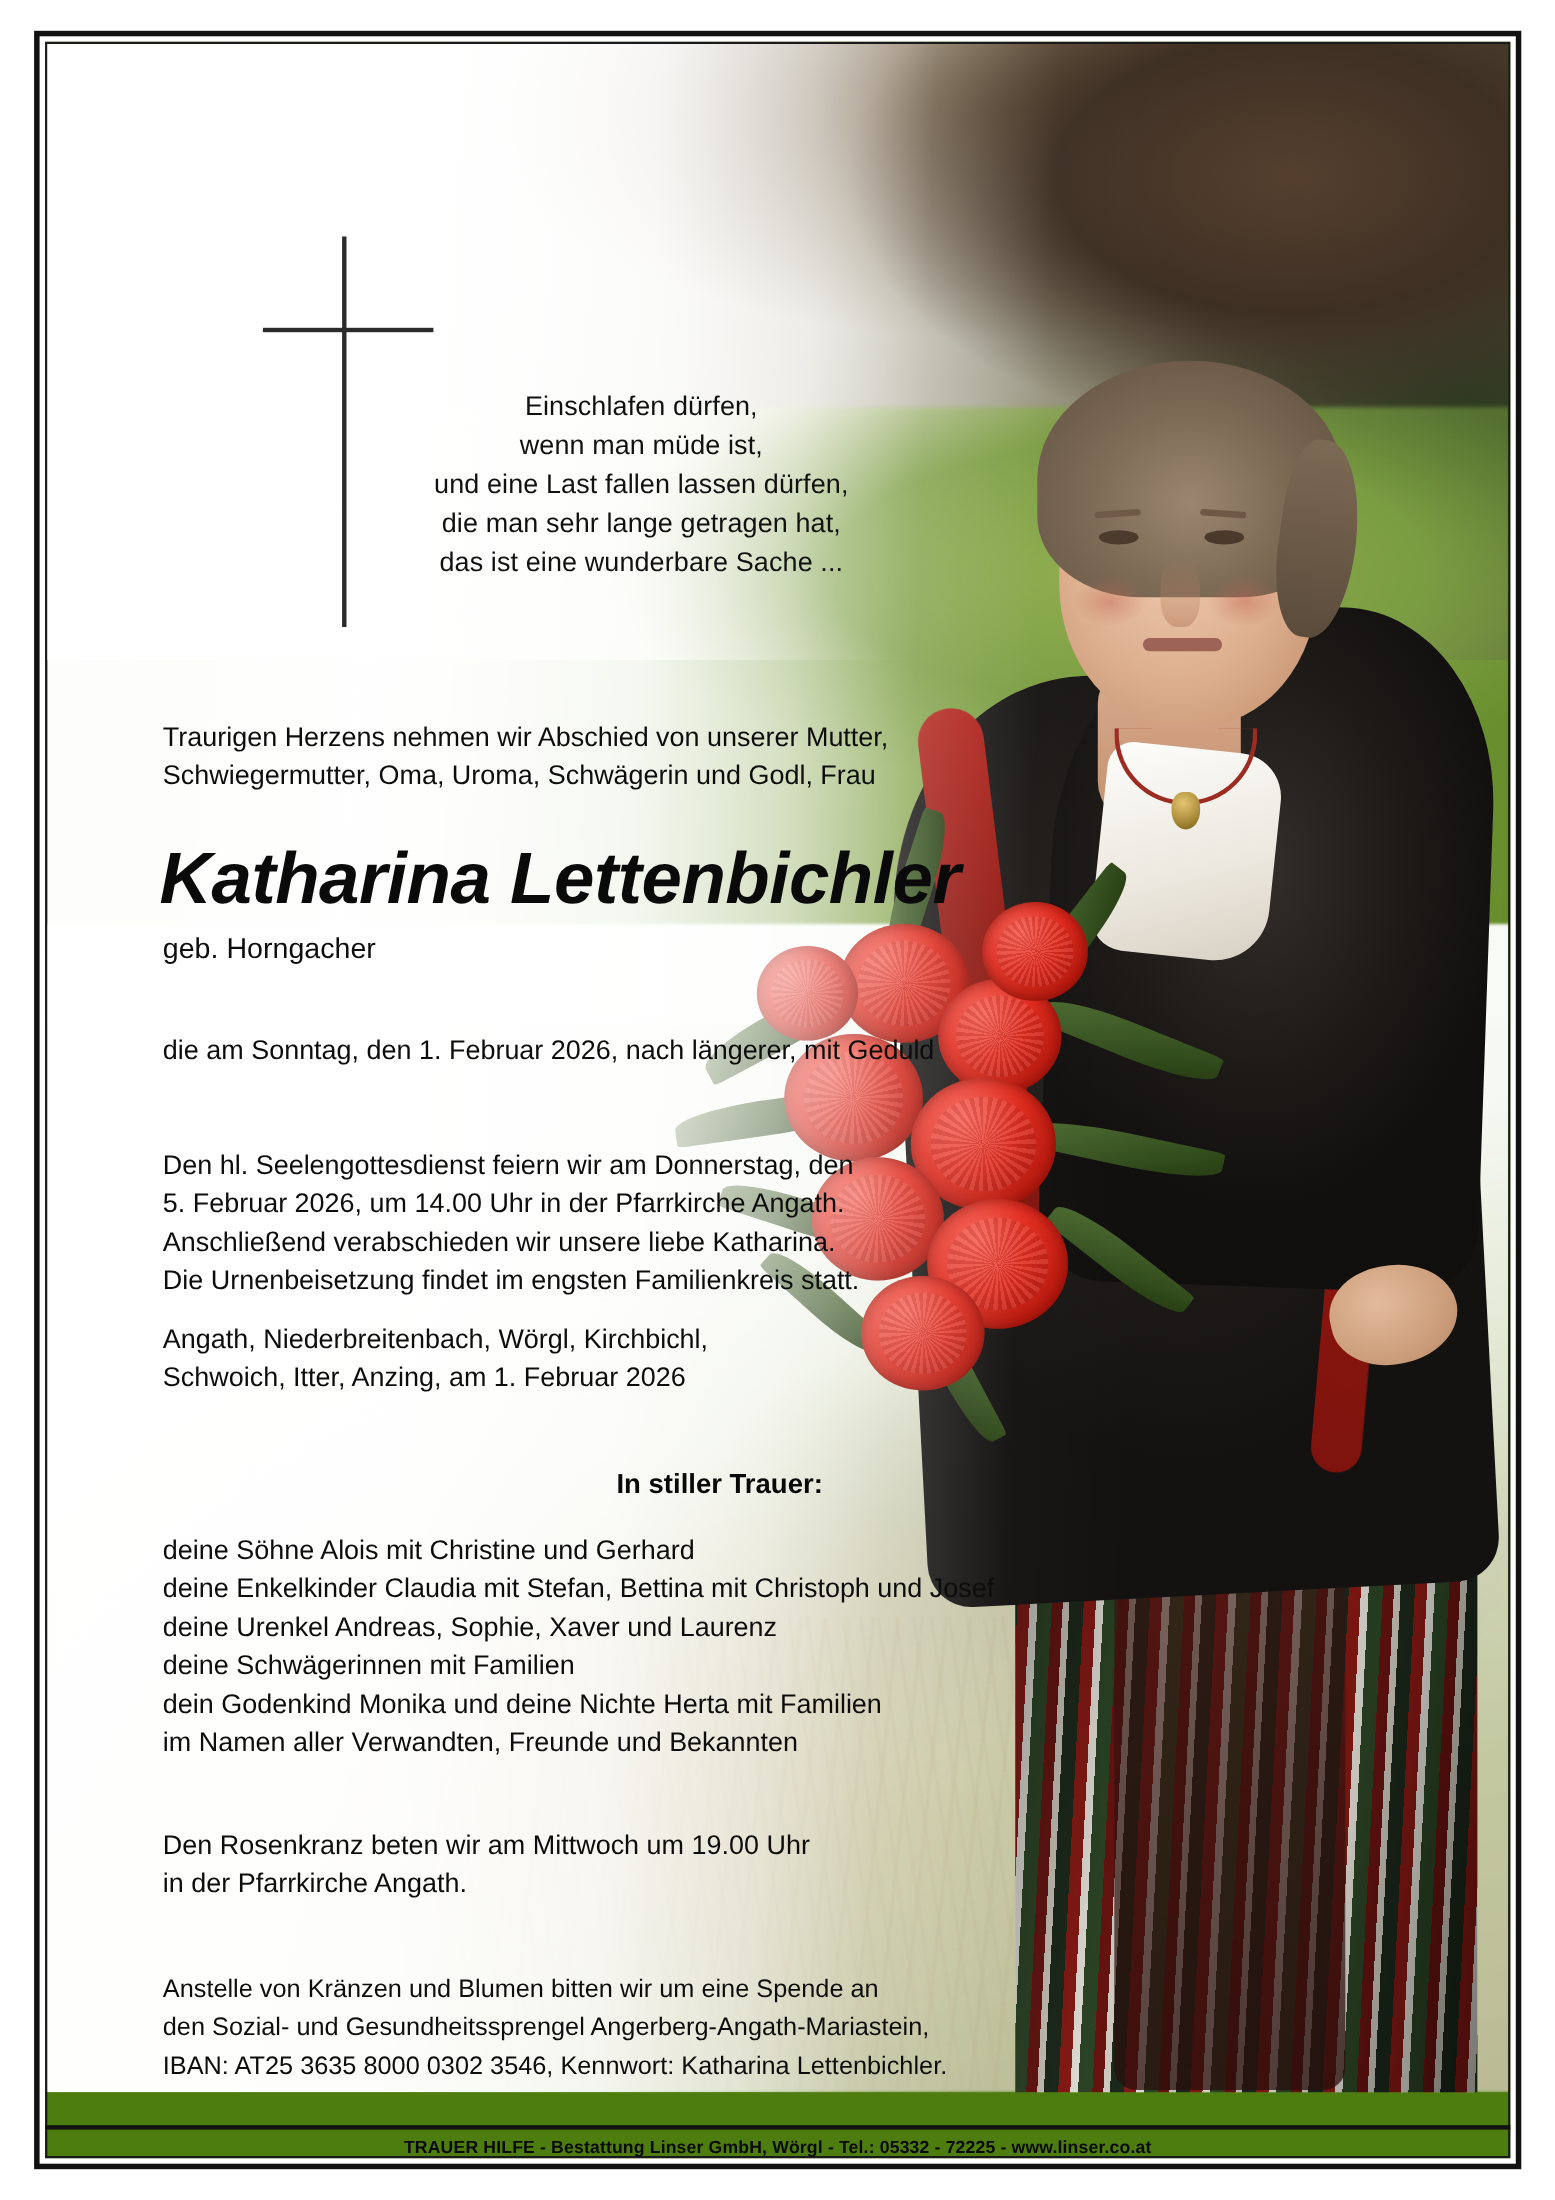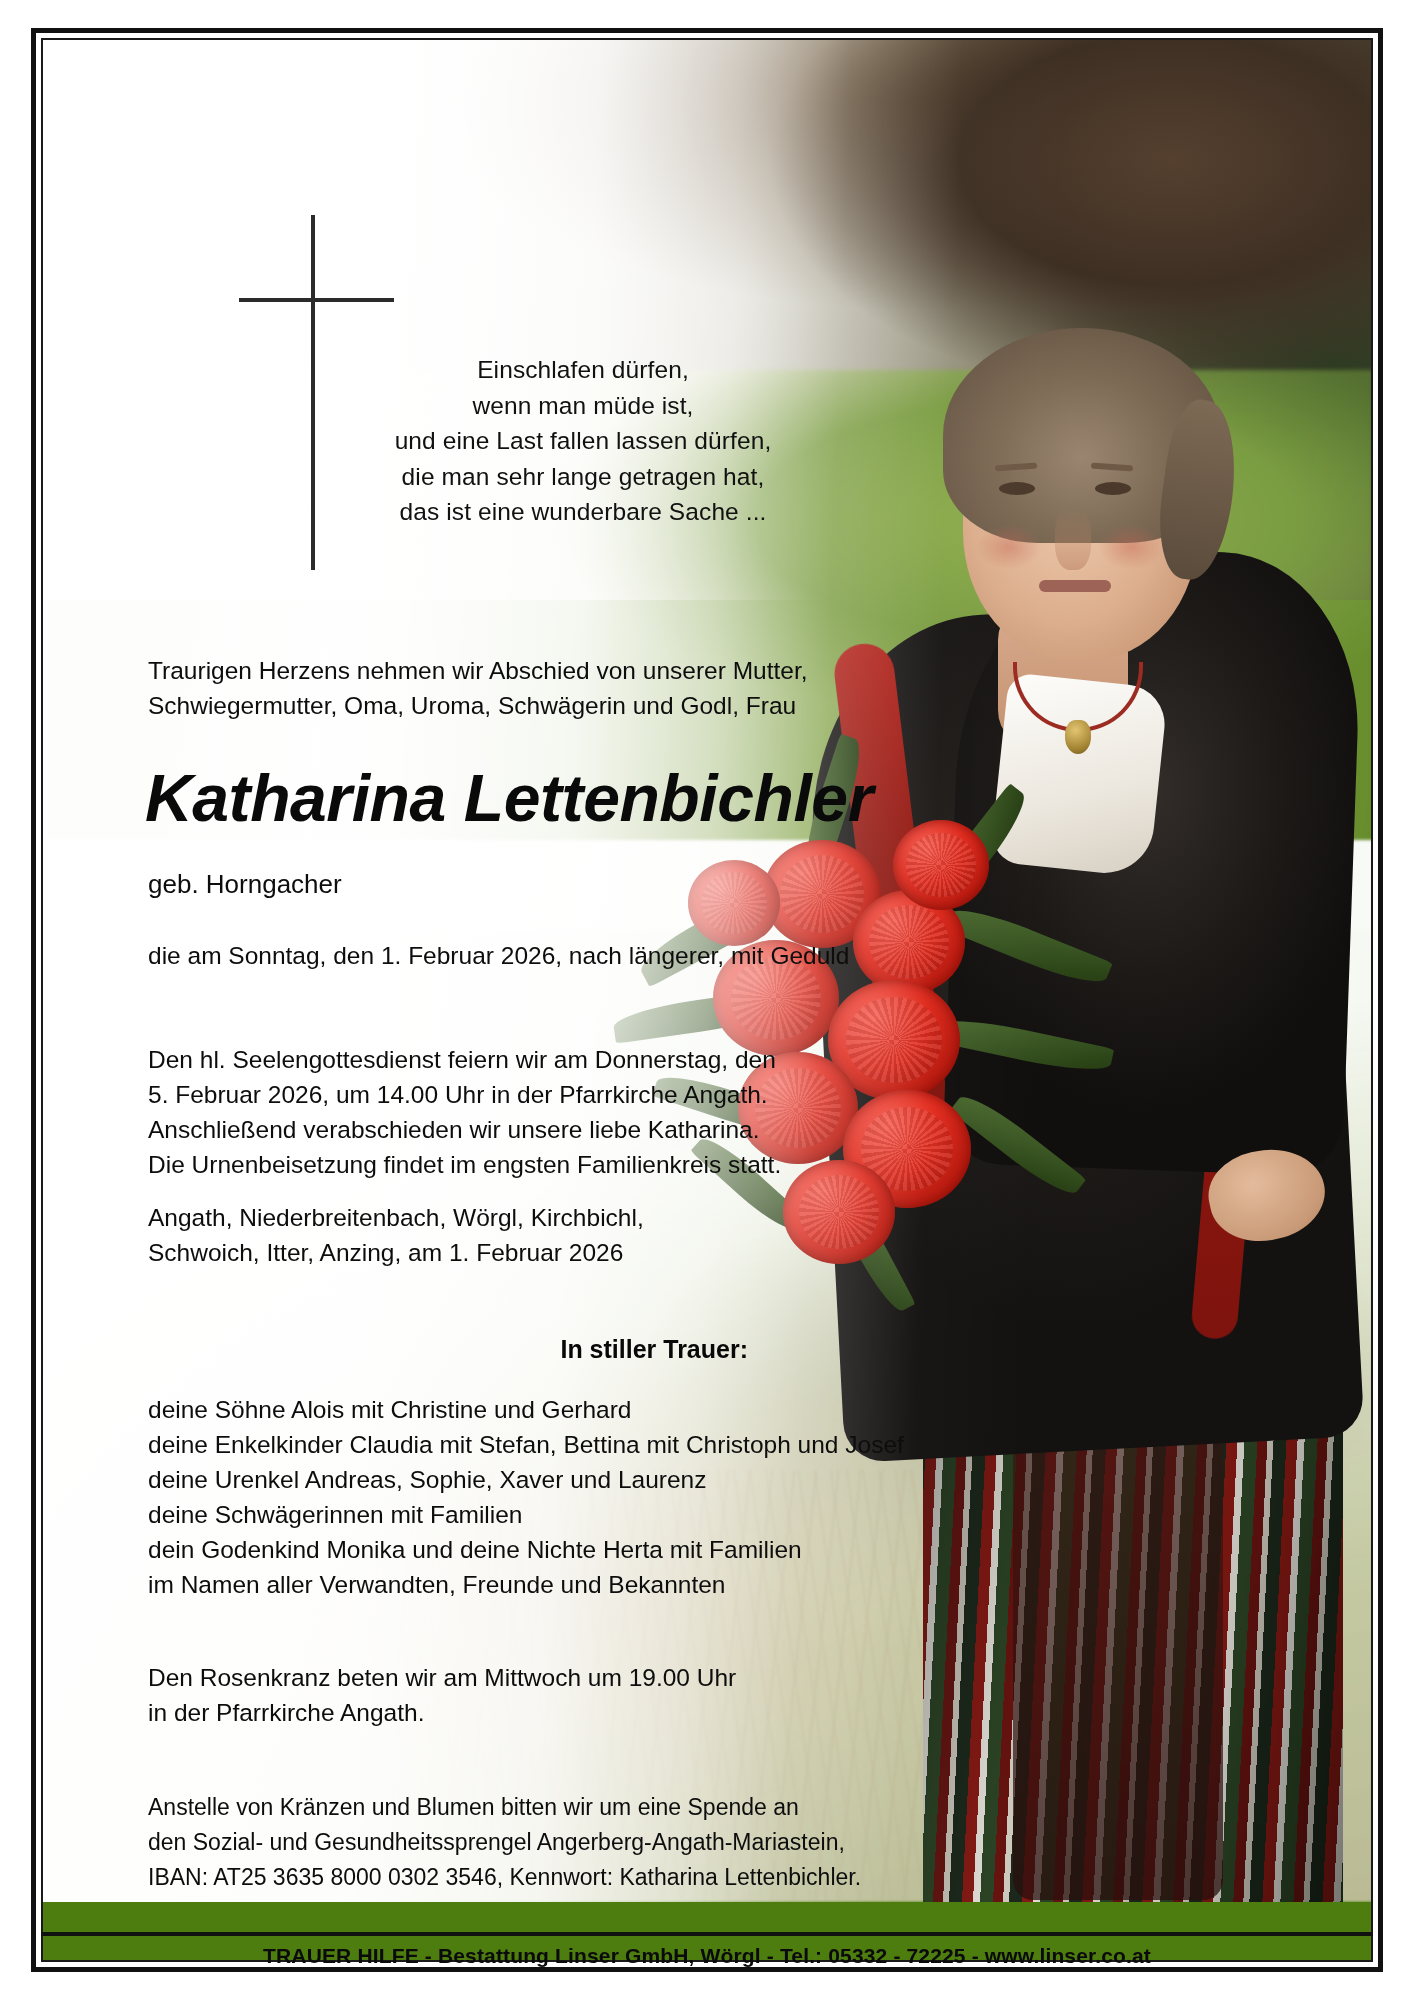--- a/index.html
+++ b/index.html
@@ -263,21 +263,21 @@
     font-size: 24.5px; line-height: 35px; color: #0d0d0d;
   }
 
   .name {
     position: absolute; left: 102px; top: 722px; width: 900px;
     font-size: 66px; line-height: 72px; font-style: italic; font-weight: 700;
     color: #0a0a0a; letter-spacing: -0.4px;
   }
 
   .maiden {
-    position: absolute; left: 105px; top: 828px; width: 600px;
+    position: absolute; left: 105px; top: 806px; width: 600px;
     font-size: 26px; line-height: 32px; color: #0d0d0d;
   }
 
   .died {
     position: absolute; left: 105px; top: 898px; width: 820px;
     font-size: 24.5px; line-height: 35px; color: #0d0d0d;
   }
 
   .service {
     position: absolute; left: 105px; top: 1002px; width: 830px;
@@ -310,21 +310,21 @@
   }
 
   
   .footer-rule {
     position: absolute; left: 41px; top: 1932px;
     width: 1332px; height: 4px; background: #111111;
   }
   .footer {
     position: absolute; left: 41px; top: 1944px; width: 1332px;
     text-align: center;
-    font-size: 21px; font-weight: 700; color: #0a0a0a;
+    font-size: 16px; font-weight: 700; color: #0a0a0a;
     letter-spacing: 0.15px;
   }
 
   .txtline { display: block; white-space: pre; }
 </style>
 </head>
 <body>
 
 <div id="card">
 

